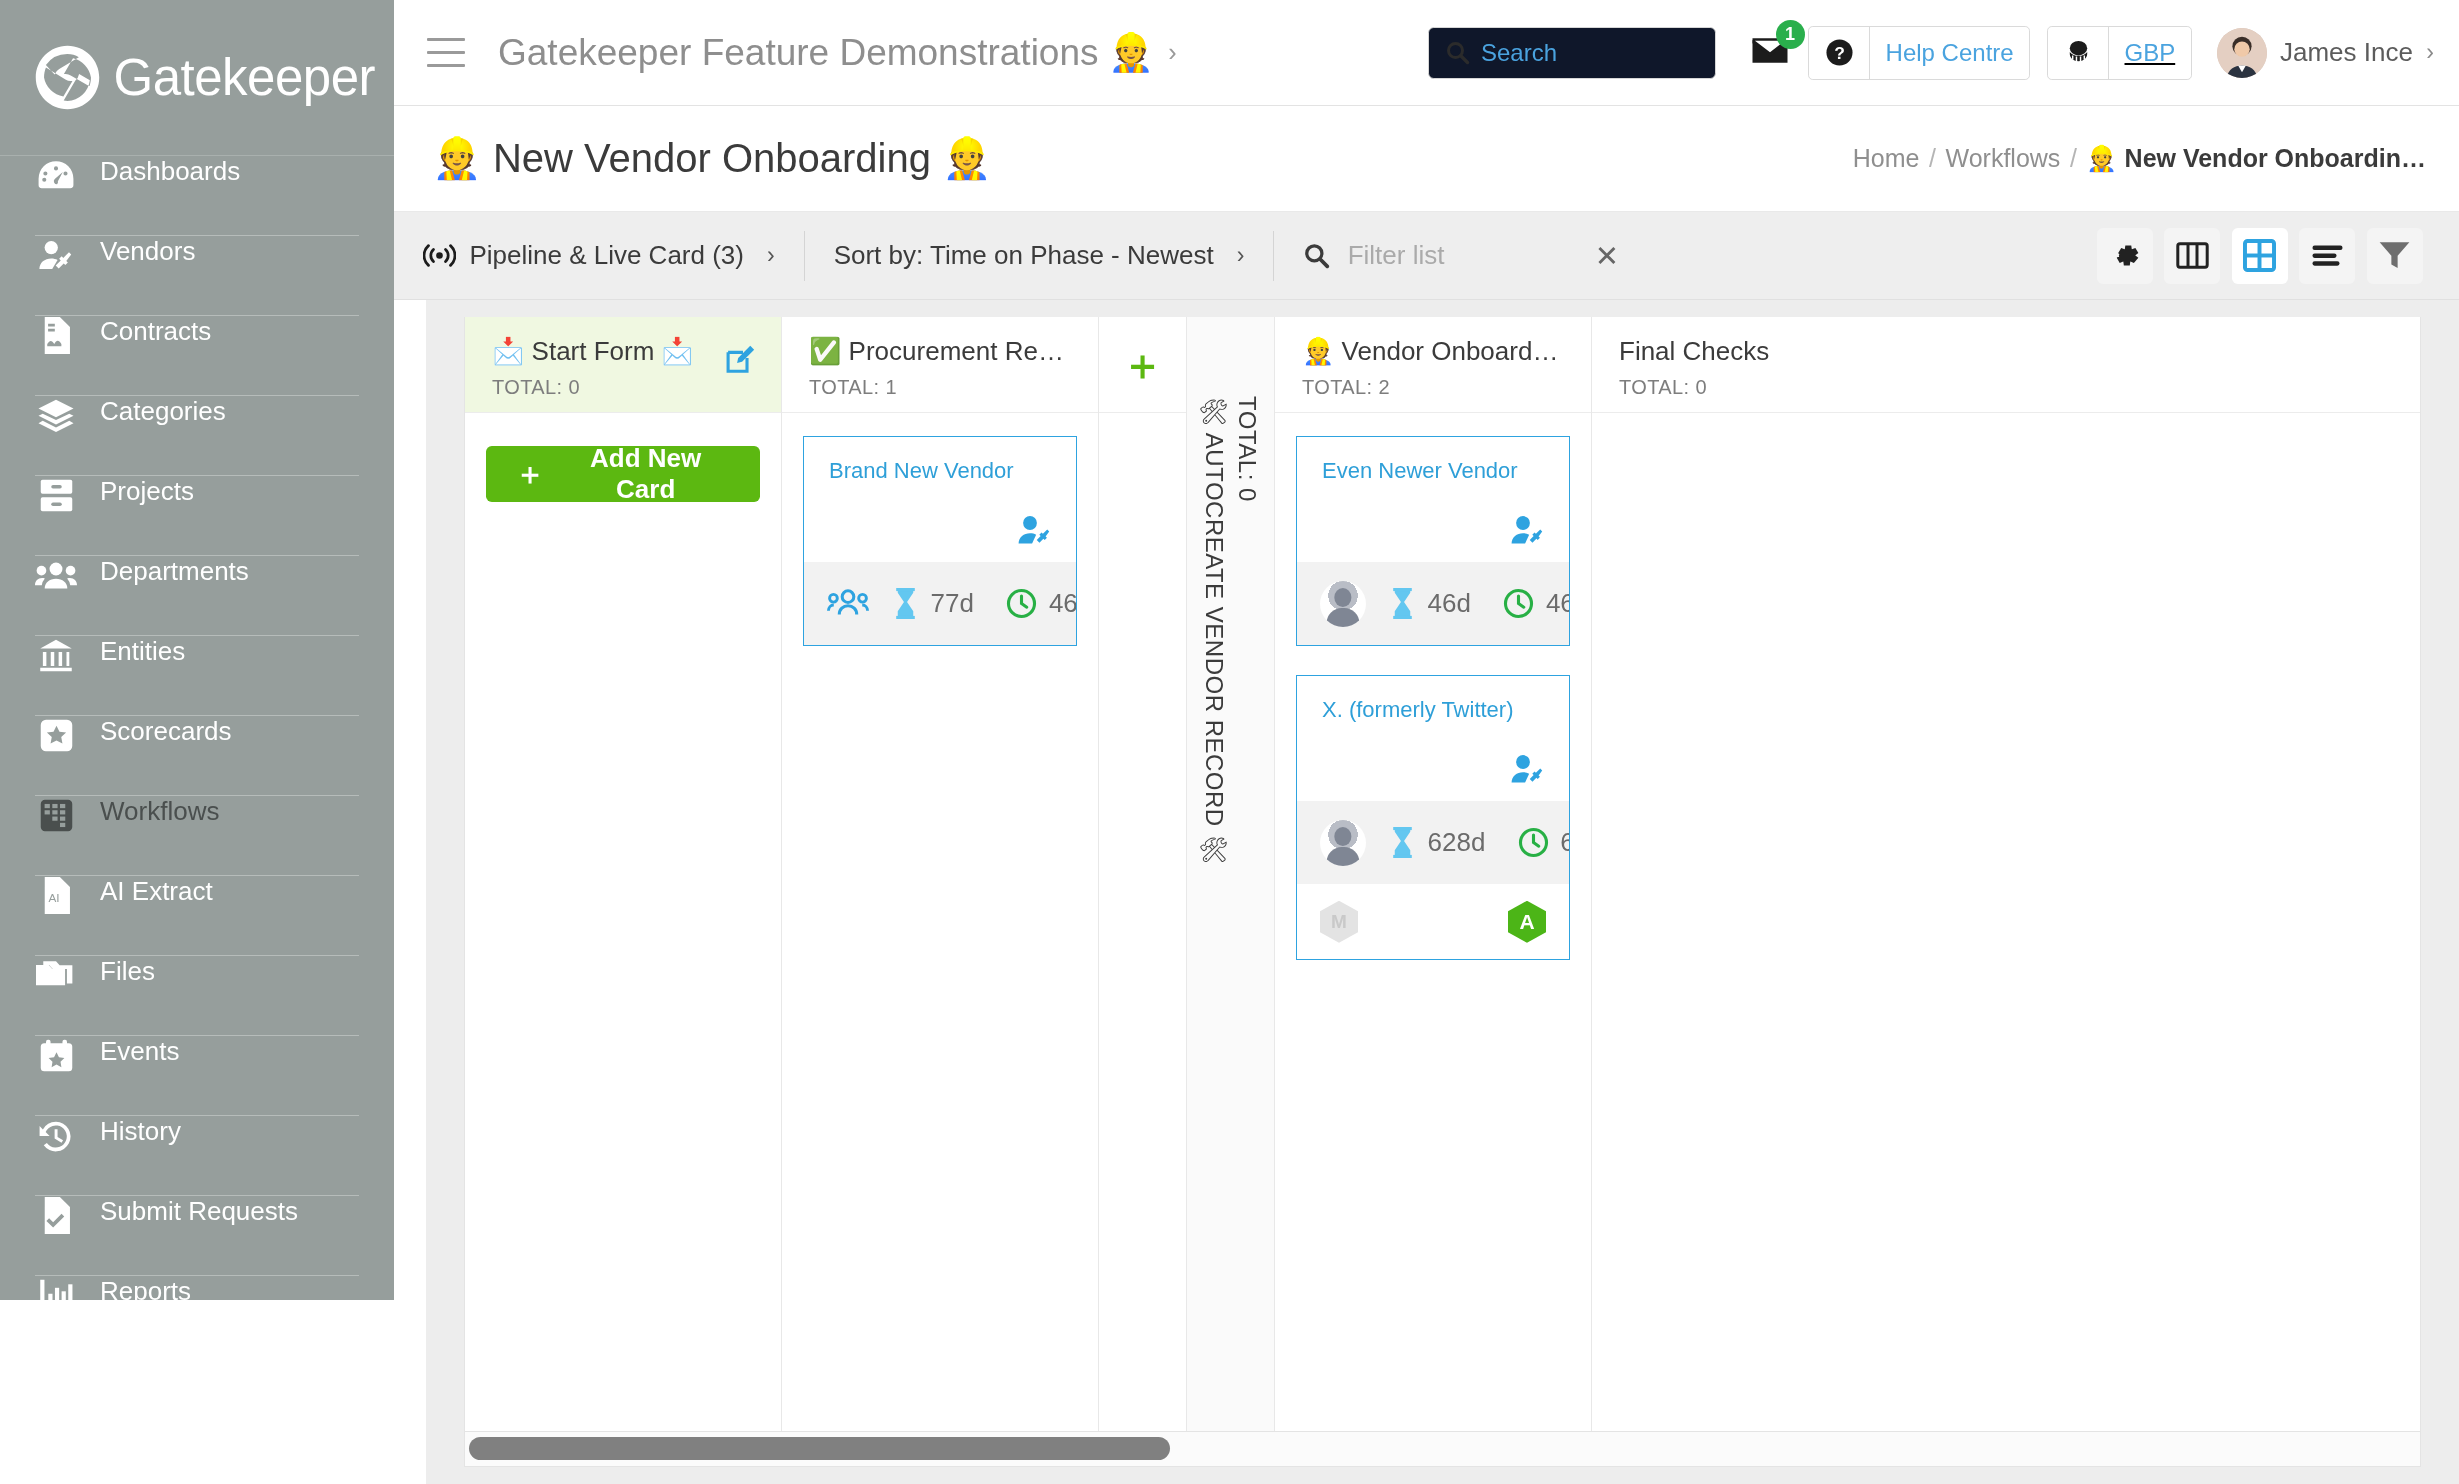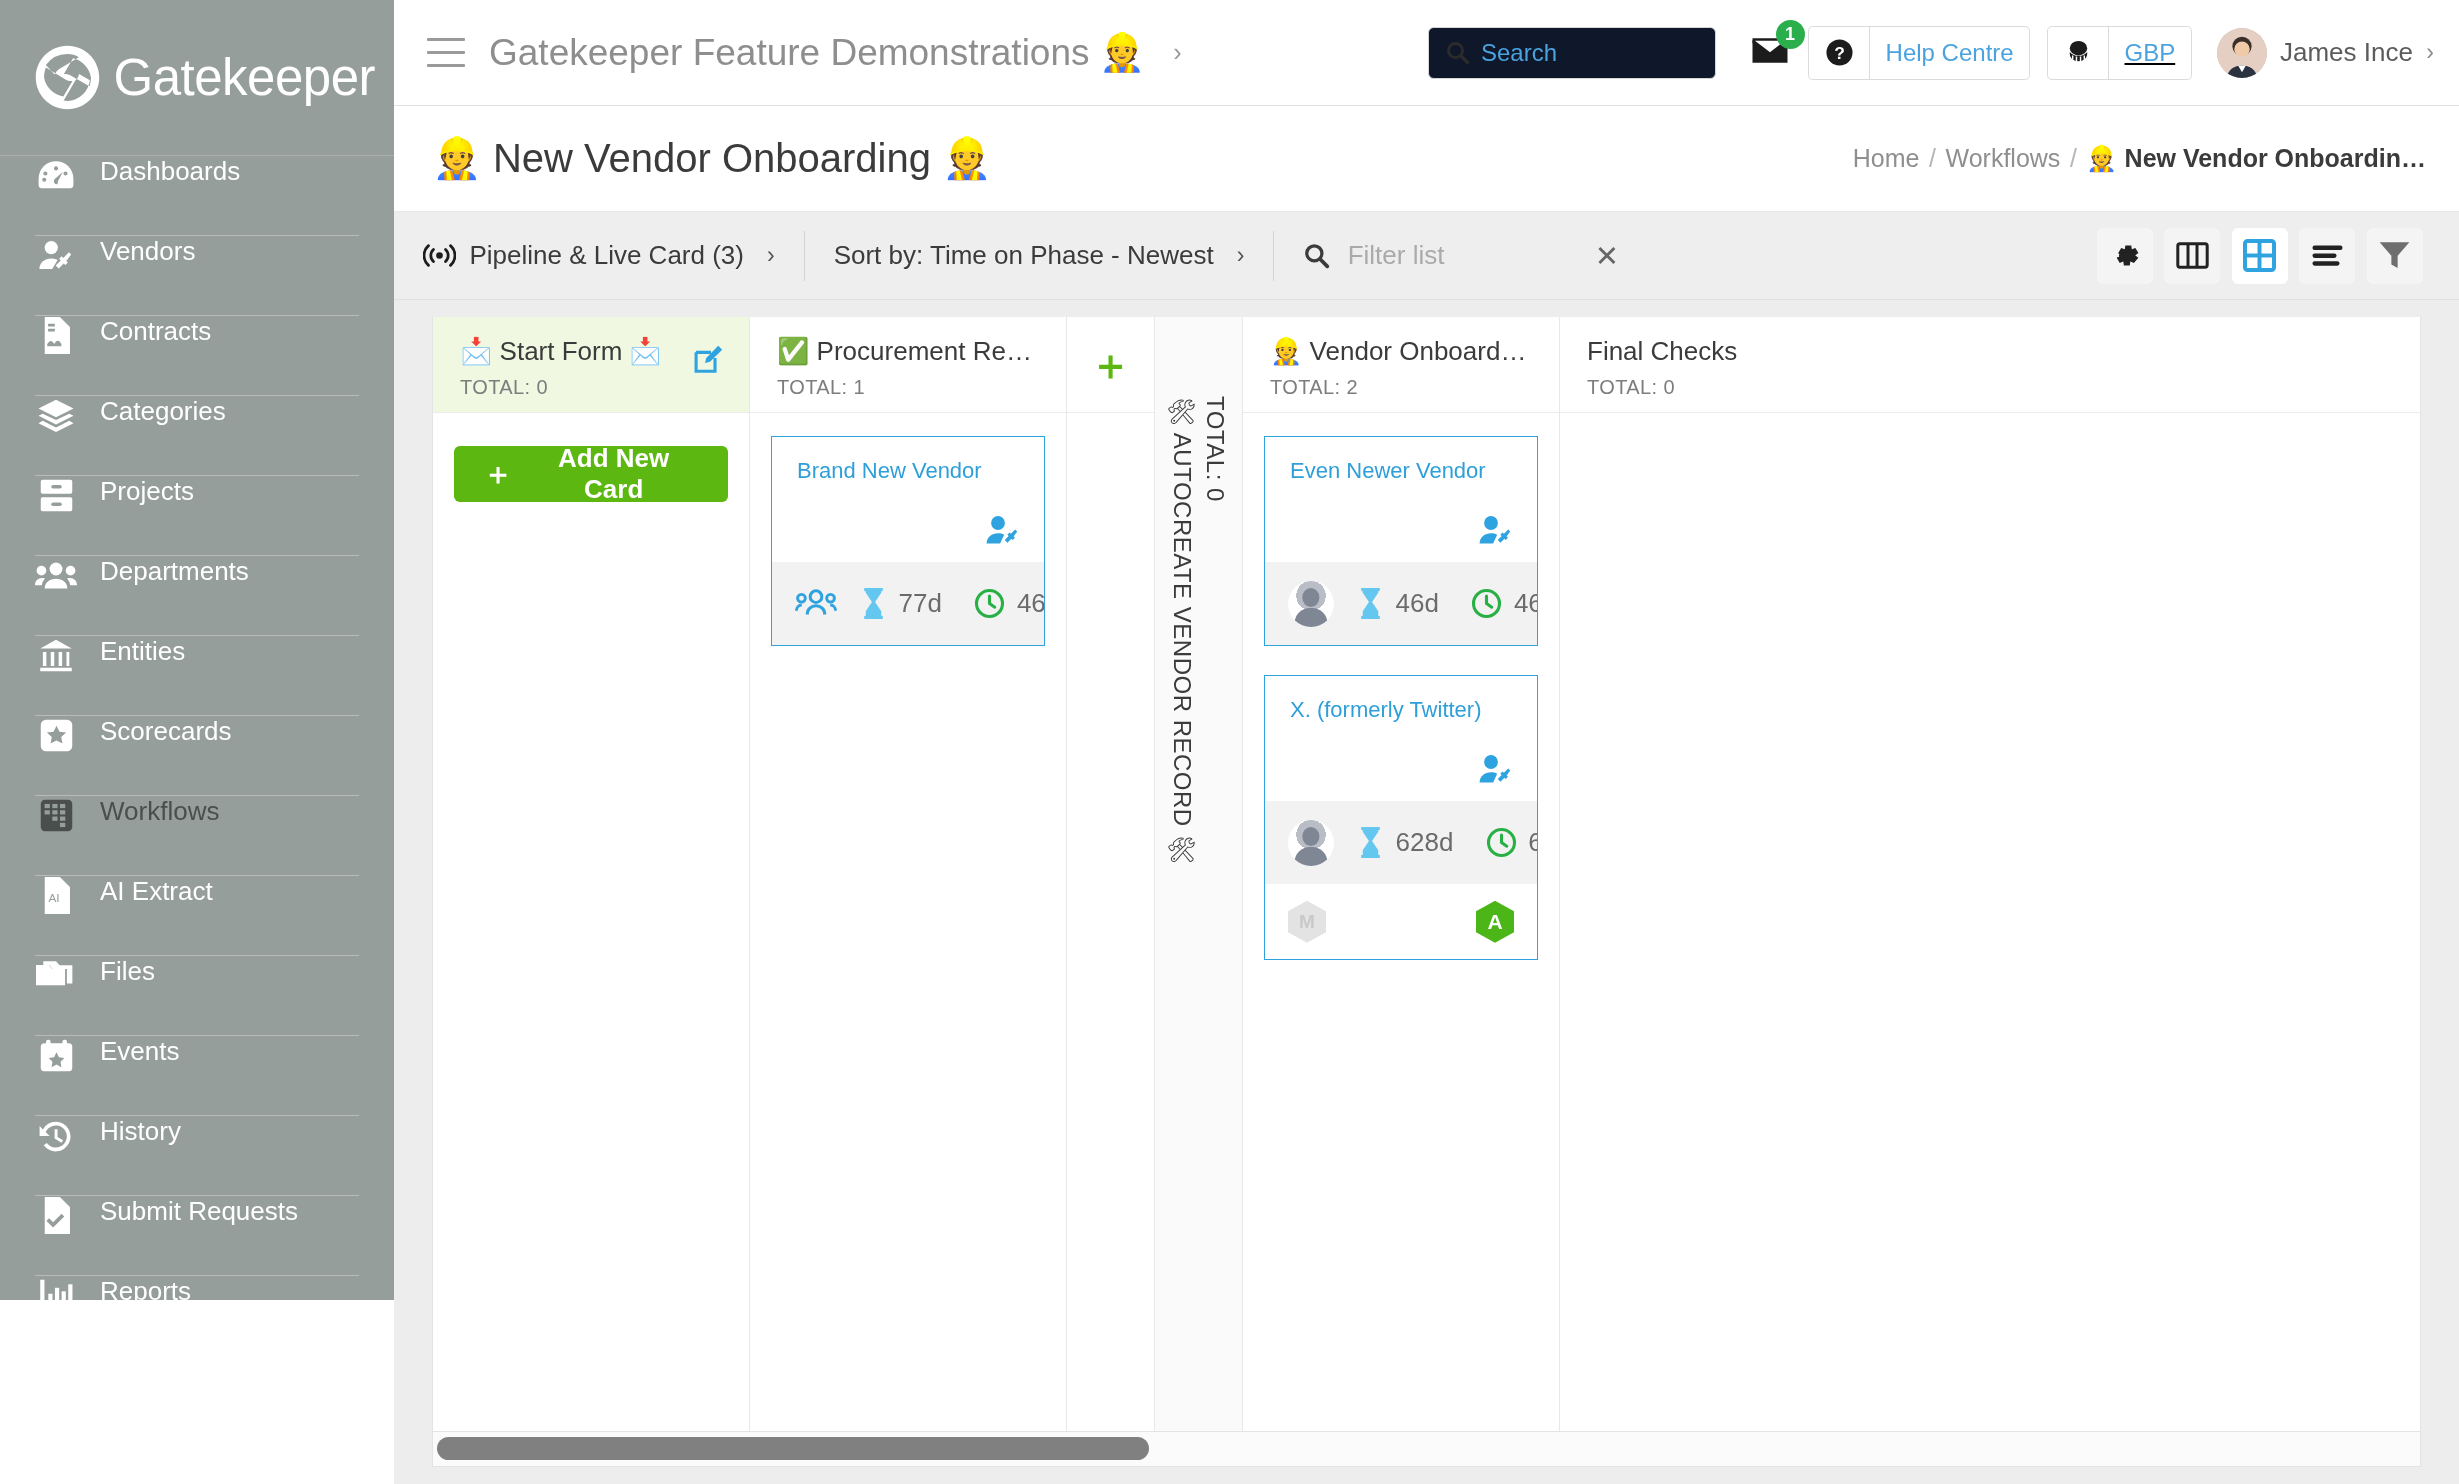--- a/index.html
+++ b/index.html
@@ -54,22 +54,22 @@
   
   .topbar {
     height: 106px; min-height: 106px;
     display: flex; align-items: center;
     border-bottom: 1px solid #e3e3e3;
     background: #fff; padding: 0 25px 0 33px;
   }
   .burger { width: 38px; height: 29px; display:flex; flex-direction:column; justify-content:space-between; cursor:pointer; flex:none;}
   .burger span { display:block; height:2.9px; background:#9a9a9a; border-radius:1px;}
   .topbar-title {
-    font-size: 37px; color: #8e8e8e; margin-left: 24px; white-space: nowrap;
-    display:flex; align-items:center; gap: 14px;
+    font-size: 37px; color: #8e8e8e; margin-left: 33px; white-space: nowrap;
+    display:flex; align-items:center; gap: 0;
   }
   .topbar-title .chev { font-size: 25px; color:#9a9a9a; margin-left:13.4px;}
   .topbar-right { margin-left: auto; display:flex; align-items:center; gap: 0;}
   .searchbox {
     width: 288px; height: 52px; border: 1px solid #d6d6d6; border-radius: 5.8px;
     display: flex; align-items: center; padding: 0 15.4px; gap: 11.5px; background:#0f172a;
   }
   .searchbox .ph { color: #4aa3df; font-size: 24px; }
   .mail-wrap { position: relative; margin-left: 33px; margin-right: 17.3px; cursor:pointer;}
   .badge {
@@ -119,21 +119,21 @@
   .tb-filter .clr { font-size:29px; color:#666; cursor:pointer; margin-left:133px;}
   .tb-icons { margin-left:auto; display:flex; align-items:center; gap:11.5px; padding-right:15.4px;}
   .tb-ic {
     width: 56px; height: 56px; border-radius:5.8px;
     display:flex; align-items:center; justify-content:center; cursor:pointer;
     background: #f4f4f4;
   }
   .tb-ic.active { background:#ffffff; }
 
   
-  .board-wrap { flex:1; background:#ededed; padding: 0 38px; overflow:hidden; display:flex; flex-direction:column;}
+  .board-wrap { flex:1; background:#ededed; padding: 0 38px; overflow:hidden; display:flex; flex-direction:column;margin-left:32px;}
   .board {
     flex:1; display:flex; background:#fff; border:1px solid #e4e4e4; border-top:none;
     overflow:hidden; min-height:0;
   }
   .col { display:flex; flex-direction:column; border-right:1px solid #e8e8e8; min-width:0;}
   .col-head { height:96px; min-height:96px; padding: 19px 27px 0 27px; position:relative; border-bottom:1px solid #ececec;}
   .col-head.tint { background:#f0f8e1;}
   .col-title { font-size:26px; color:#3b3b3b; white-space:nowrap; overflow:hidden; text-overflow:ellipsis;}
   .col-total { font-size:20px; color:#7d7d7d; margin-top:8.6px; letter-spacing:0.4px;}
   .col-head-act { position:absolute; right:25px; top:27px; cursor:pointer;}

